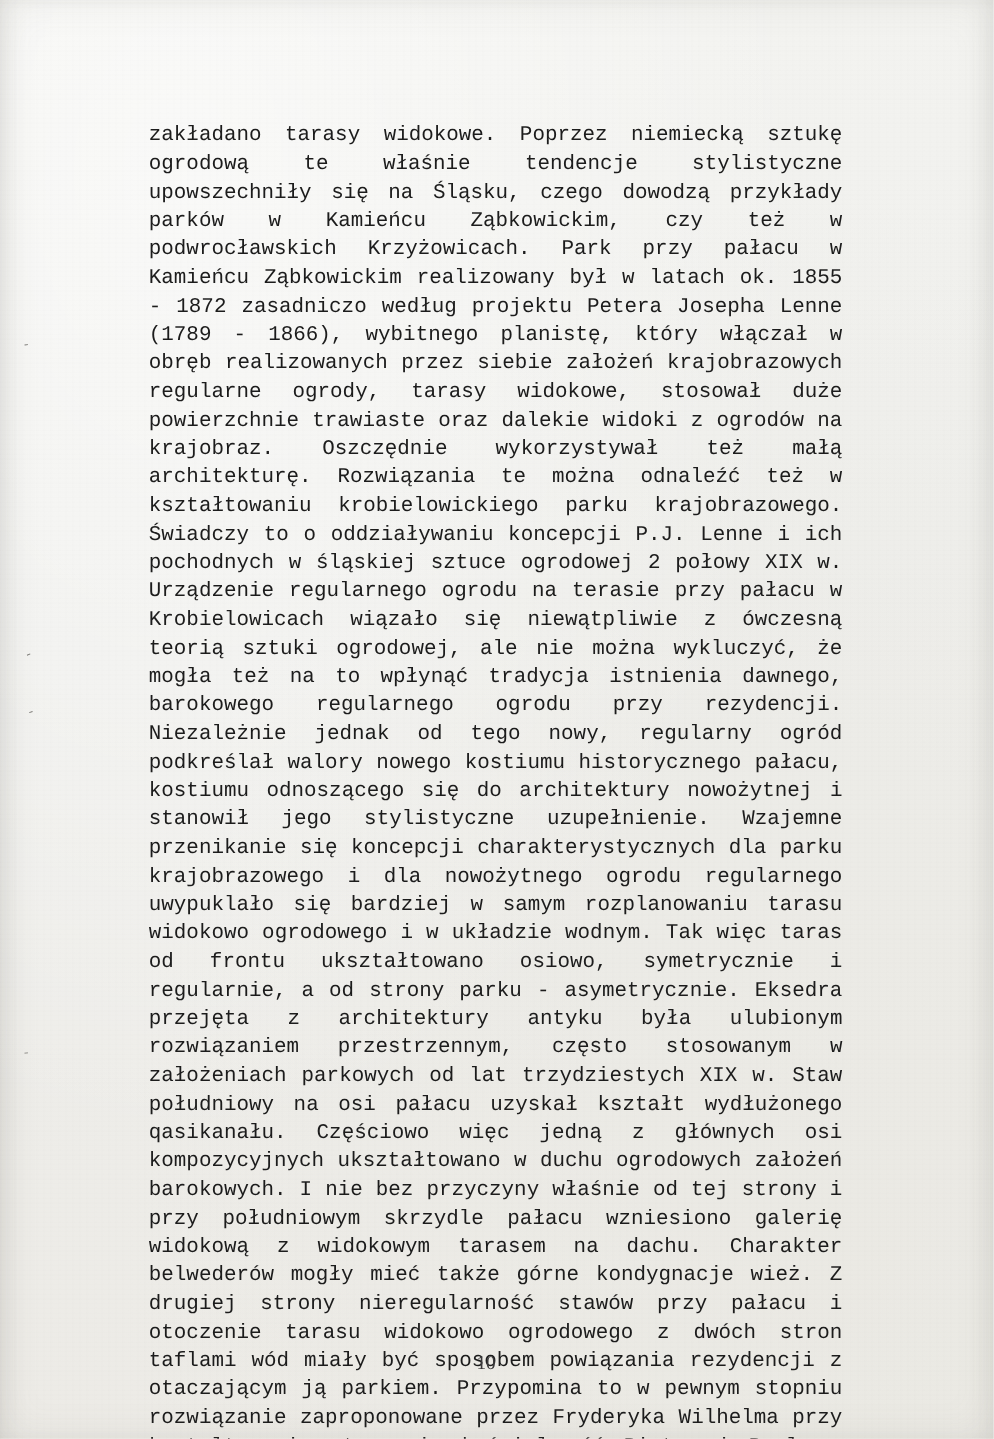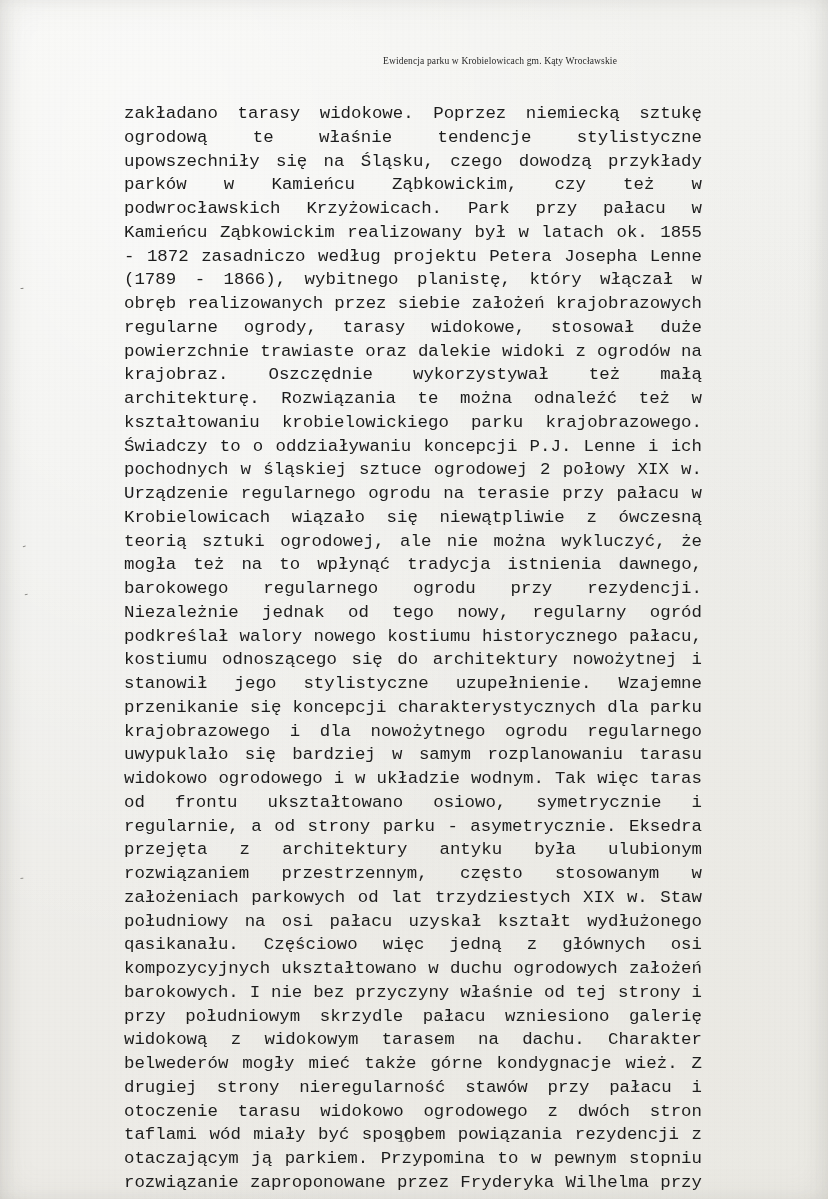--- a/index.html
+++ b/index.html
@@ -115,23 +115,20 @@
   .speck-3 { left: 24px;  top: 588px;  transform: rotate(-18deg); }
   .speck-4 { left: 20px;  top: 872px;  transform: rotate(-4deg); }
 </style>
 </head>
 <body>
 
 <div class="page">
 
   <div class="grain"></div>
 
-  <div class="running-head">
-    <span class="rh-inner">Ewidencja parku w Krobielowicach gm. Kąty Wrocławskie</span>
-  </div>
 
   <div class="body-col">
     <p class="para">zakładano tarasy widokowe. Poprzez niemiecką sztukę ogrodową te właśnie tendencje stylistyczne upowszechniły się na Śląsku, czego dowodzą przykłady parków w Kamieńcu Ząbkowickim, czy też w podwrocławskich Krzyżowicach. Park przy pałacu w Kamieńcu Ząbkowickim realizowany był w latach ok. 1855 - 1872 zasadniczo według projektu Petera Josepha Lenne (1789 - 1866), wybitnego planistę, który włączał w obręb realizowanych przez siebie założeń krajobrazowych regularne ogrody, tarasy widokowe, stosował duże powierzchnie trawiaste oraz dalekie widoki z ogrodów na krajobraz. Oszczędnie wykorzystywał też małą architekturę. Rozwiązania te można odnaleźć też w kształtowaniu krobielowickiego parku krajobrazowego. Świadczy to o oddziaływaniu koncepcji P.J. Lenne i ich pochodnych w śląskiej sztuce ogrodowej 2 połowy XIX w. Urządzenie regularnego ogrodu na terasie przy pałacu w Krobielowicach wiązało się niewątpliwie z ówczesną teorią sztuki ogrodowej, ale nie można wykluczyć, że mogła też na to wpłynąć tradycja istnienia dawnego, barokowego regularnego ogrodu przy rezydencji. Niezależnie jednak od tego nowy, regularny ogród podkreślał walory nowego kostiumu historycznego pałacu, kostiumu odnoszącego się do architektury nowożytnej i stanowił jego stylistyczne uzupełnienie. Wzajemne przenikanie się koncepcji charakterystycznych dla parku krajobrazowego i dla nowożytnego ogrodu regularnego uwypuklało się bardziej w samym rozplanowaniu tarasu widokowo ogrodowego i w układzie wodnym. Tak więc taras od frontu ukształtowano osiowo, symetrycznie i regularnie, a od strony parku - asymetrycznie. Eksedra przejęta z architektury antyku była ulubionym rozwiązaniem przestrzennym, często stosowanym w założeniach parkowych od lat trzydziestych XIX w. Staw południowy na osi pałacu uzyskał kształt wydłużonego qasikanału. Częściowo więc jedną z głównych osi kompozycyjnych ukształtowano w duchu ogrodowych założeń barokowych. I nie bez przyczyny właśnie od tej strony i przy południowym skrzydle pałacu wzniesiono galerię widokową z widokowym tarasem na dachu. Charakter belwederów mogły mieć także górne kondygnacje wież. Z drugiej strony nieregularność stawów przy pałacu i otoczenie tarasu widokowo ogrodowego z dwóch stron taflami wód miały być sposobem powiązania rezydencji z otaczającym ją parkiem. Przypomina to w pewnym stopniu rozwiązanie zaproponowane przez Fryderyka Wilhelma przy kształtowaniu otoczenia kościoła śś Piotra i Pawła w Nicolskoe nad Hawelą, projektowanego w latach 1834 - 37. To Fryderyk Wilhelm zaproponował założenie od strony rzeki tarasu widokowego z eksedrą. Z innych rozwiązań upowszechnionych przez twórczość P,J. Lenne i występujących w przypadku krobielowickiego parku są rozległe polany ogrodowe i łąki krajobrazowe oraz dalekie widoki na krajobraz, a w tym na kompleks stawów hodowlanych położonych na północny zachód od parku. W rezultacie powstało założenie ogrodowo parkowe z częścią krajobrazową o charakterze naturalistycznym, z przewagą drzew rodzimych i z odległymi powiązaniami z otoczeniem. Te właśnie powiązania są głównym walorem założenia.</p>
   </div>
 
   <span class="speck speck-1">-</span>
   <span class="speck speck-2">-</span>
   <span class="speck speck-3">-</span>
   <span class="speck speck-4">-</span>
 

